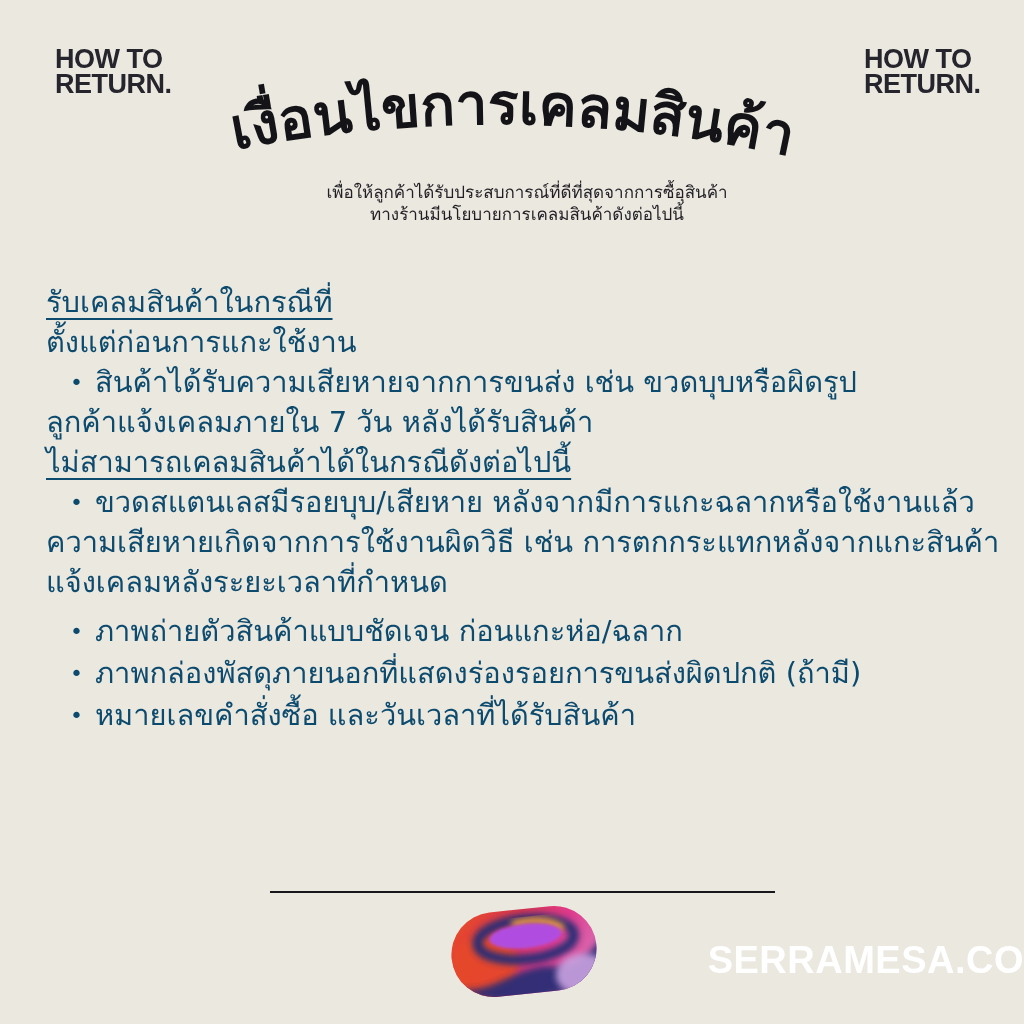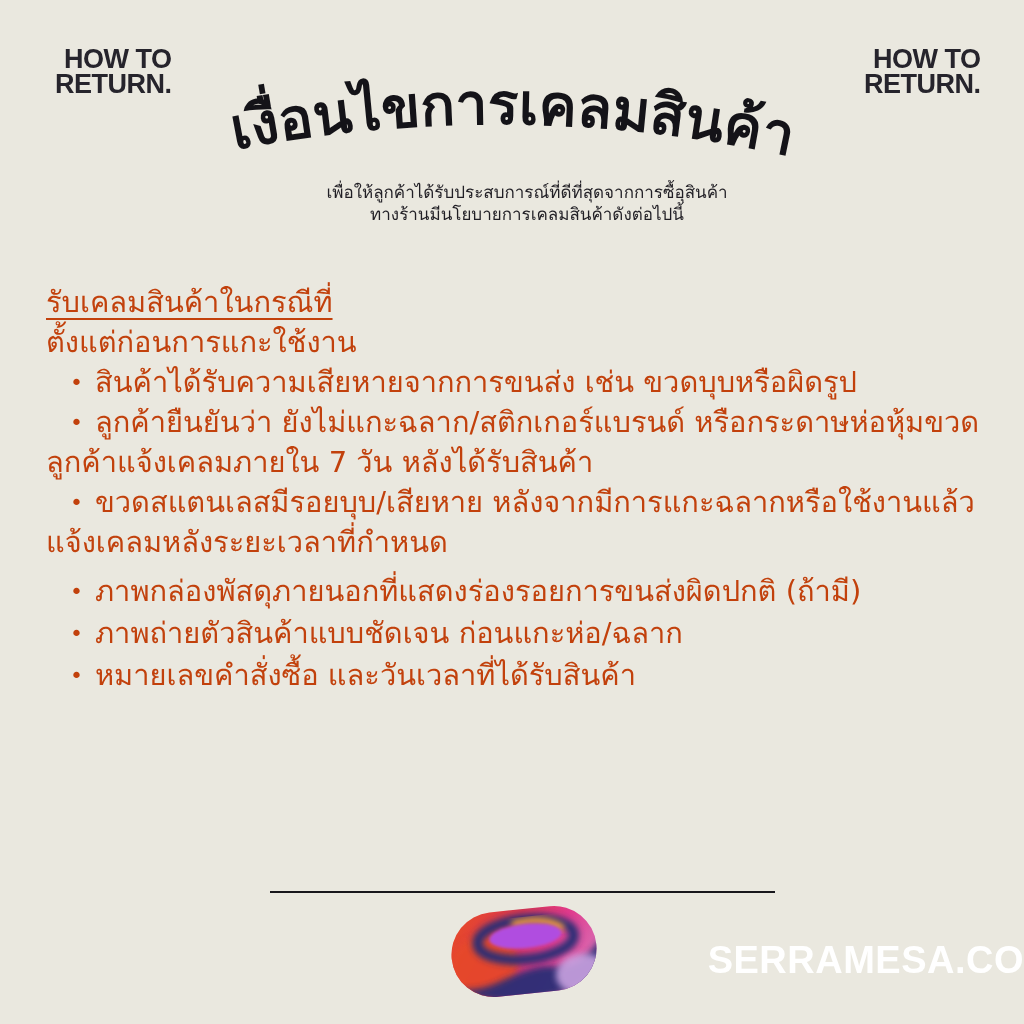--- a/index.html
+++ b/index.html
@@ -7,21 +7,21 @@
     position:relative; width:1024px; height:1024px; margin:0 auto;
     background:#EAE8DF; color:#1E1D23; overflow:hidden;
     font-family:"DejaVu Sans", sans-serif;
   }
 
   
   .brand {
     position:absolute; top:47px;
     font-family:"Liberation Sans", sans-serif;
     font-weight:bold; font-size:27px; line-height:25px;
-    letter-spacing:-0.5px; color:#26242C; white-space:nowrap;text-align:right;
+    letter-spacing:-0.5px; color:#26242C; white-space:nowrap;
   }
   .brand-left  { left:55px; }
   .brand-right { left:864px; }
 
   
   .title-svg { position:absolute; left:0; top:0; width:1024px; height:230px; }
   .title-svg text {
     font-family:"DejaVu Sans", sans-serif;
     font-size:57px; font-weight:600; fill:#141318;
   }
@@ -29,21 +29,21 @@
   
   .subtitle {
     position:absolute; left:15px; top:181px; width:1024px;
     text-align:center; font-size:17px; line-height:22px;
     color:#211F25; white-space:nowrap;
   }
 
   
   .body-block {
     position:absolute; left:46px; top:282px; width:940px;
-    font-size:29px; color:#c2410c;
+    font-size:29px; color:#0c4a6e;
   }
   .line { height:40px; line-height:40px; white-space:nowrap; }
   .heading span.u {
     text-decoration:underline;
     text-decoration-thickness:2px;
     text-underline-offset:6px;
   }
   .bullet-line { padding-left:24px; }
   .bullet-glyph { display:inline-block; font-size:22px; vertical-align:2px; margin-right:12px; }
   .evidence { margin-top:8px; }
@@ -90,42 +90,45 @@
       <span class="u">รับเคลมสินค้าในกรณีที่</span>
     </div>
 
     <div class="line">
       <span>ตั้งแต่ก่อนการแกะใช้งาน</span>
     </div>
     <div class="line bullet-line">
       <span class="bullet-glyph">•</span><span>สินค้าได้รับความเสียหายจากการขนส่ง เช่น ขวดบุบหรือผิดรูป</span>
     </div>
 
-    <div class="line bullet-line">
-      <span class="bullet-glyph">•</span><span>ลูกค้ายืนยันว่า ยังไม่แกะฉลาก/สติกเกอร์แบรนด์ หรือกระดาษห่อหุ้มขวด</span>
-    </div>
     <div class="line">
       <span>ลูกค้าแจ้งเคลมภายใน 7 วัน หลังได้รับสินค้า</span>
     </div>
 
+    <div class="line heading">
+      <span class="u">ไม่สามารถเคลมสินค้าได้ในกรณีดังต่อไปนี้</span>
+    </div>
 
     <div class="line bullet-line">
       <span class="bullet-glyph">•</span><span>ขวดสแตนเลสมีรอยบุบ/เสียหาย หลังจากมีการแกะฉลากหรือใช้งานแล้ว</span>
+    </div>
+    <div class="line">
+      <span>ความเสียหายเกิดจากการใช้งานผิดวิธี เช่น การตกกระแทกหลังจากแกะสินค้า</span>
     </div>
     <div class="line">
       <span>แจ้งเคลมหลังระยะเวลาที่กำหนด</span>
     </div>
 
 
     <div class="evidence">
       <div class="line bullet-line">
-        <span class="bullet-glyph">•</span><span>ภาพกล่องพัสดุภายนอกที่แสดงร่องรอยการขนส่งผิดปกติ (ถ้ามี)</span>
+        <span class="bullet-glyph">•</span><span>ภาพถ่ายตัวสินค้าแบบชัดเจน ก่อนแกะห่อ/ฉลาก</span>
       </div>
       <div class="line bullet-line">
-        <span class="bullet-glyph">•</span><span>ภาพถ่ายตัวสินค้าแบบชัดเจน ก่อนแกะห่อ/ฉลาก</span>
+        <span class="bullet-glyph">•</span><span>ภาพกล่องพัสดุภายนอกที่แสดงร่องรอยการขนส่งผิดปกติ (ถ้ามี)</span>
       </div>
       <div class="line bullet-line">
         <span class="bullet-glyph">•</span><span>หมายเลขคำสั่งซื้อ และวันเวลาที่ได้รับสินค้า</span>
       </div>
     </div>
   </div>
 
   <div class="divider"></div>
 
   <div class="logo-wrap">

